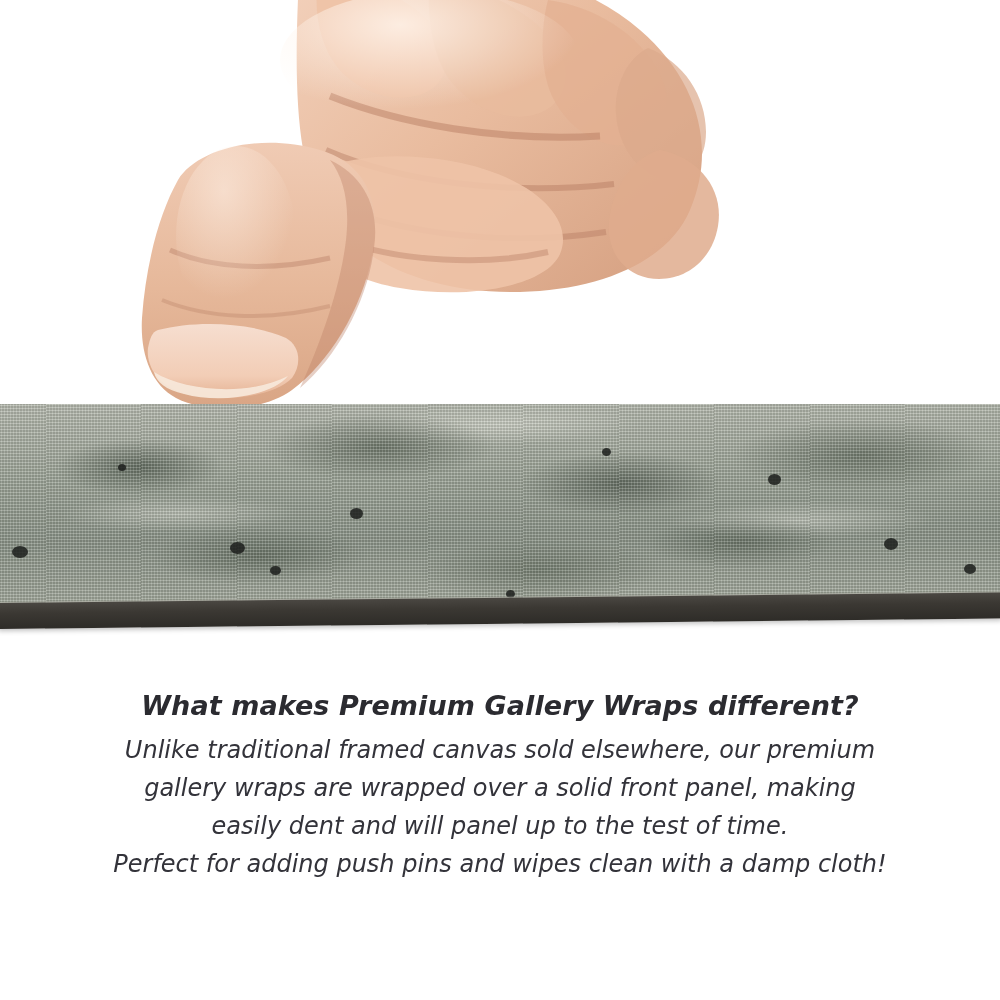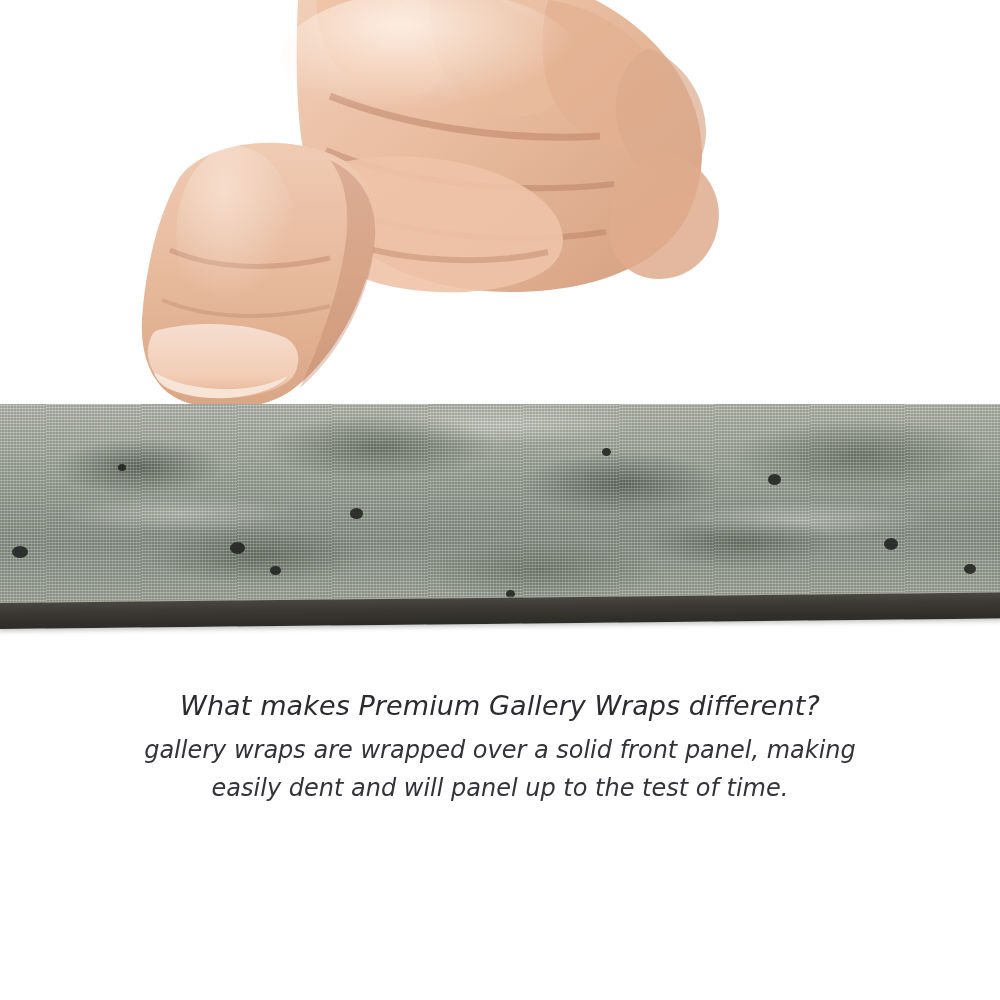--- a/index.html
+++ b/index.html
@@ -114,21 +114,21 @@
     left: 0;
     top: 690px;
     width: 1000px;
     text-align: center;
     color: #2f2f33;
     font-family: "DejaVu Sans", sans-serif;
   }
   .caption-heading {
     font-size: 27px;
     font-style: italic;
-    font-weight: 400;
+    font-weight: 700;
     letter-spacing: 0.1px;
     margin-bottom: 10px;
     color: #2b2b30;
   }
   .caption-line {
     font-size: 24px;
     font-style: italic;
     line-height: 38px;
     color: #33333a;
   }
@@ -211,17 +211,19 @@
     <div class="speck" style="left:604px; top:44px; width:9px; height:8px;"></div>
     <div class="speck" style="left:508px; top:186px; width:9px; height:8px;"></div>
     <div class="speck" style="left:120px; top:60px; width:8px; height:7px;"></div>
 
     <div class="slab-edge-hi"></div>
     <div class="slab-edge"></div>
   </div>
 
   <div class="caption">
     <div class="caption-heading">What makes Premium Gallery Wraps different?</div>
+    <div class="caption-line">Unlike traditional framed canvas sold elsewhere, our premium</div>
     <div class="caption-line">gallery wraps are wrapped over a solid front panel, making</div>
     <div class="caption-line">easily dent and will panel up to the test of time.</div>
+    <div class="caption-line">Perfect for adding push pins and wipes clean with a damp cloth!</div>
   </div>
 
 </div>
 
 </body></html>

